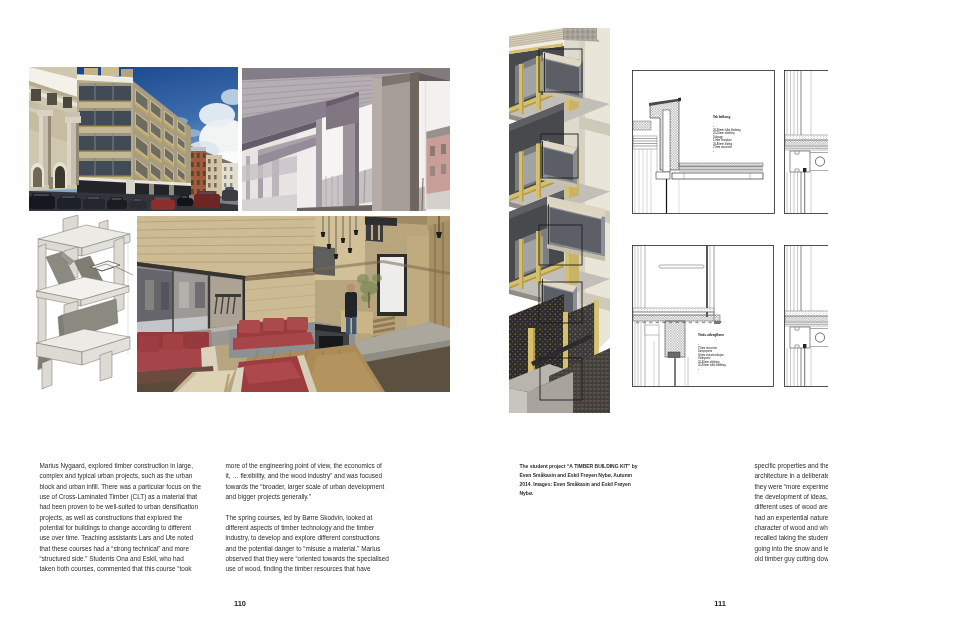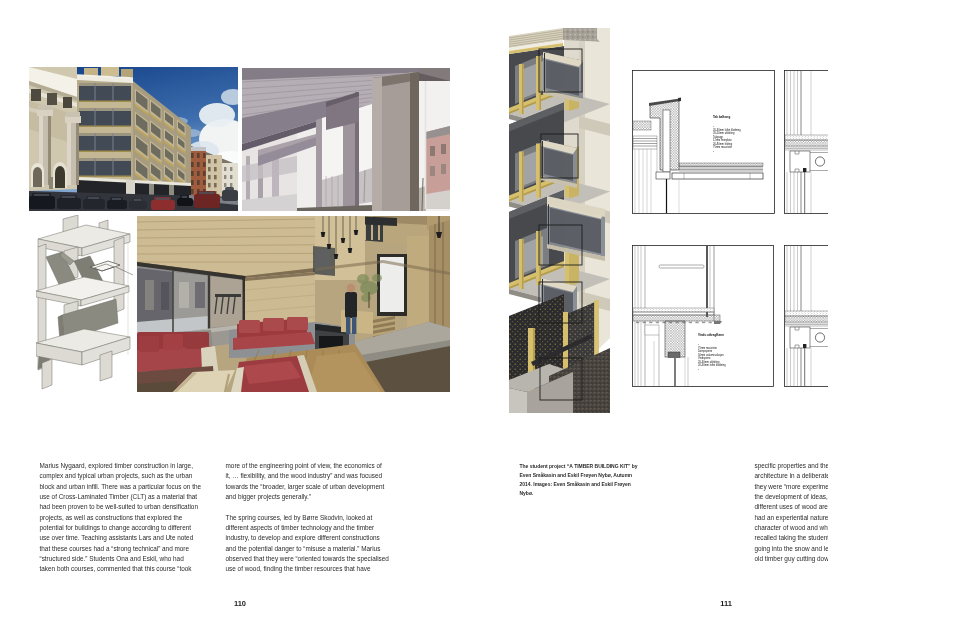--- a/index.html
+++ b/index.html
@@ -784,13 +784,13 @@
         <text x="84" y="36.5" font-size="2.6" fill="#111" font-family="Liberation Sans">50mm mellomrom</text>
         <text x="84" y="40.0" font-size="2.6" fill="#111" font-family="Liberation Sans">100mm isolasjon</text>
         <text x="84" y="43.5" font-size="2.6" fill="#111" font-family="Liberation Sans">12mm gips</text>
         <text x="84" y="47.0" font-size="2.6" fill="#111" font-family="Liberation Sans">-</text>
       </svg></div>
     <div class="abs body" style="left:39.5px;top:461px">Marius Nygaard, explored timber construction in large,<br>complex and typical urban projects, such as the urban<br>block and urban infill. There was a particular focus on the<br>use of Cross-Laminated Timber (CLT) as a material that<br>had been proven to be well-suited to urban densification<br>projects, as well as constructions that explored the<br>potential for buildings to change according to different<br>use over time. Teaching assistants Lars and Ute noted<br>that these courses had a “strong technical” and more<br>“structured side.” Students Ona and Eskil, who had<br>taken both courses, commented that this course “took</div>
     <div class="abs body" style="left:225.5px;top:461px">more of the engineering point of view, the economics of<br>it, … flexibility, and the wood industry” and was focused<br>towards the “broader, larger scale of urban development<br>and bigger projects generally.”<br>&nbsp;<br>The spring courses, led by Børre Skodvin, looked at<br>different aspects of timber technology and the timber<br>industry, to develop and explore different constructions<br>and the potential danger to “misuse a material.” Marius<br>observed that they were “oriented towards the specialised<br>use of wood, finding the timber resources that have</div>
     <div class="abs cap" style="left:519.5px;top:461.5px">The student project “A TIMBER BUILDING KIT” by<br>Even Småkasin and Eskil Frøyen Nybø, Autumn<br>2014. Images: Even Småkasin and Eskil Frøyen<br>Nybø.</div>
     <div class="abs body" style="left:754.5px;top:461px">specific properties and then integrating them in the<br>architecture in a deliberate way.” Lars commented that<br>they were “more experimental in the approach, where<br>the development of ideas, .... building techniques and ...<br>different uses of wood are emphasised.” These courses<br>had an experiential nature, getting to know the quality and<br>character of wood and what it is like to work with. Børre<br>recalled taking the students on a “winter experience,<br>going into the snow and learning the chainsaw from this<br>old timber guy cutting down the tree.”</div>
     <div class="abs pn" style="left:228px;top:598.5px;width:24px;text-align:center">110</div>
-    <div class="abs pn" style="left:708px;top:598.5px;width:24px;text-align:right">111</div>
+    <div class="abs pn" style="left:708px;top:598.5px;width:24px;text-align:center">111</div>
   </div>
 </body></html>

